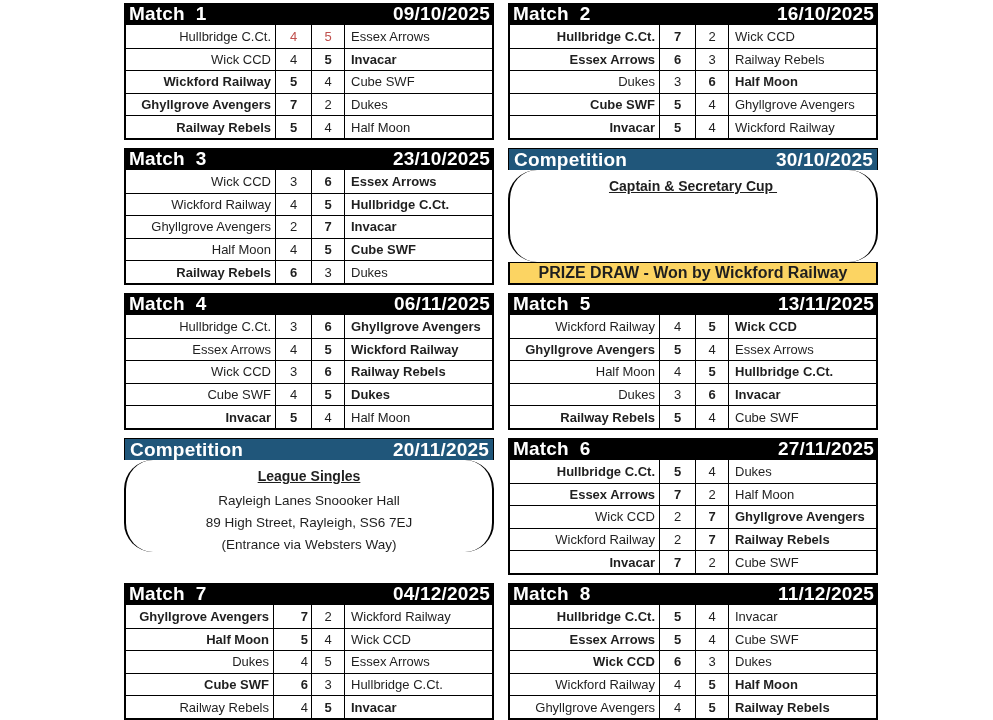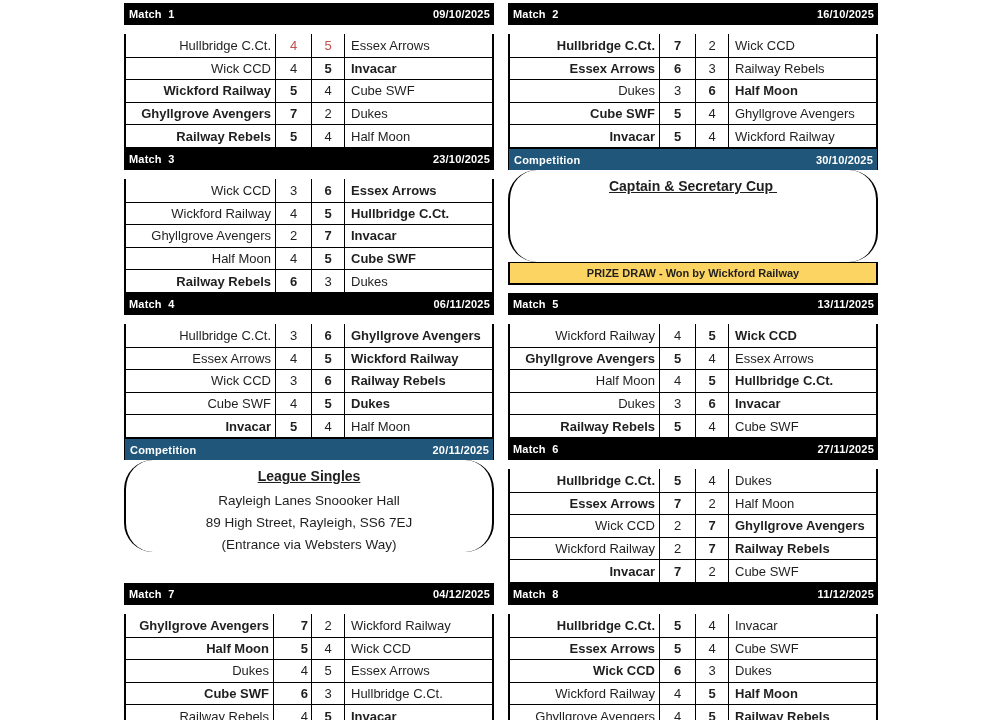--- a/index.html
+++ b/index.html
@@ -13,31 +13,31 @@
     position:absolute; left:124px; top:3px;
     display:grid; grid-template-columns:370px 370px;
     column-gap:14px; row-gap:8px;
   }
   .panel { width:370px; height:137px; box-sizing:border-box; }
 
   .panel-header {
     height:22px; box-sizing:border-box;
     display:flex; justify-content:space-between; align-items:center;
     padding:0 4px 0 5px;
-    color:var(--header-text, #fff); font-weight:bold; font-size:11px;
+    color:var(--header-text, #fff); font-weight:bold; font-size:19px;
   }
   .match-header { background:var(--header-bg, #000); }
   .comp-header  { background:var(--comp-header-bg, #20567a); border:1px solid var(--border-color,#000); border-bottom:none; }
   .ph-title { white-space:pre; letter-spacing:0.2px; }
   .ph-date  { letter-spacing:0.2px; }
 
   .rows {
     height:115px; box-sizing:border-box;
     border:2px solid var(--border-color, #000); border-top:none;
-    display:grid; grid-template-rows:repeat(5, 1fr);margin-top:9px;
+    display:grid; grid-template-rows:repeat(5, 1fr);
   }
   .row {
     display:grid; grid-template-columns:150px 36px 33px 1fr;
     border-top:1px solid var(--border-color, #000);
     font-size:13px; box-sizing:border-box;
   }
   .row:first-child { border-top:none; }
   .cell {
     display:flex; align-items:center; box-sizing:border-box; height:100%;
     overflow:hidden; white-space:nowrap;
@@ -60,21 +60,21 @@
   }
   .comp-heading {
     font-size:14px; font-weight:bold; text-decoration:underline;
     white-space:pre; line-height:20px; margin-bottom:4px;
   }
   .comp-line { line-height:22px; }
   .banner {
     height:23px; box-sizing:border-box;
     border:2px solid var(--border-color,#000); border-top:1px solid var(--border-color,#000);
     background:var(--banner-bg, #ffd966); color:var(--banner-text, #1f1f1f);
-    font-weight:bold; font-size:11px;
+    font-weight:bold; font-size:16px;
     display:flex; align-items:center; justify-content:center;
   }
 </style>
 </head>
 <body>
 
 <div class="page">
   <div class="grid">
       <section class="panel">
     <header class="panel-header match-header">

